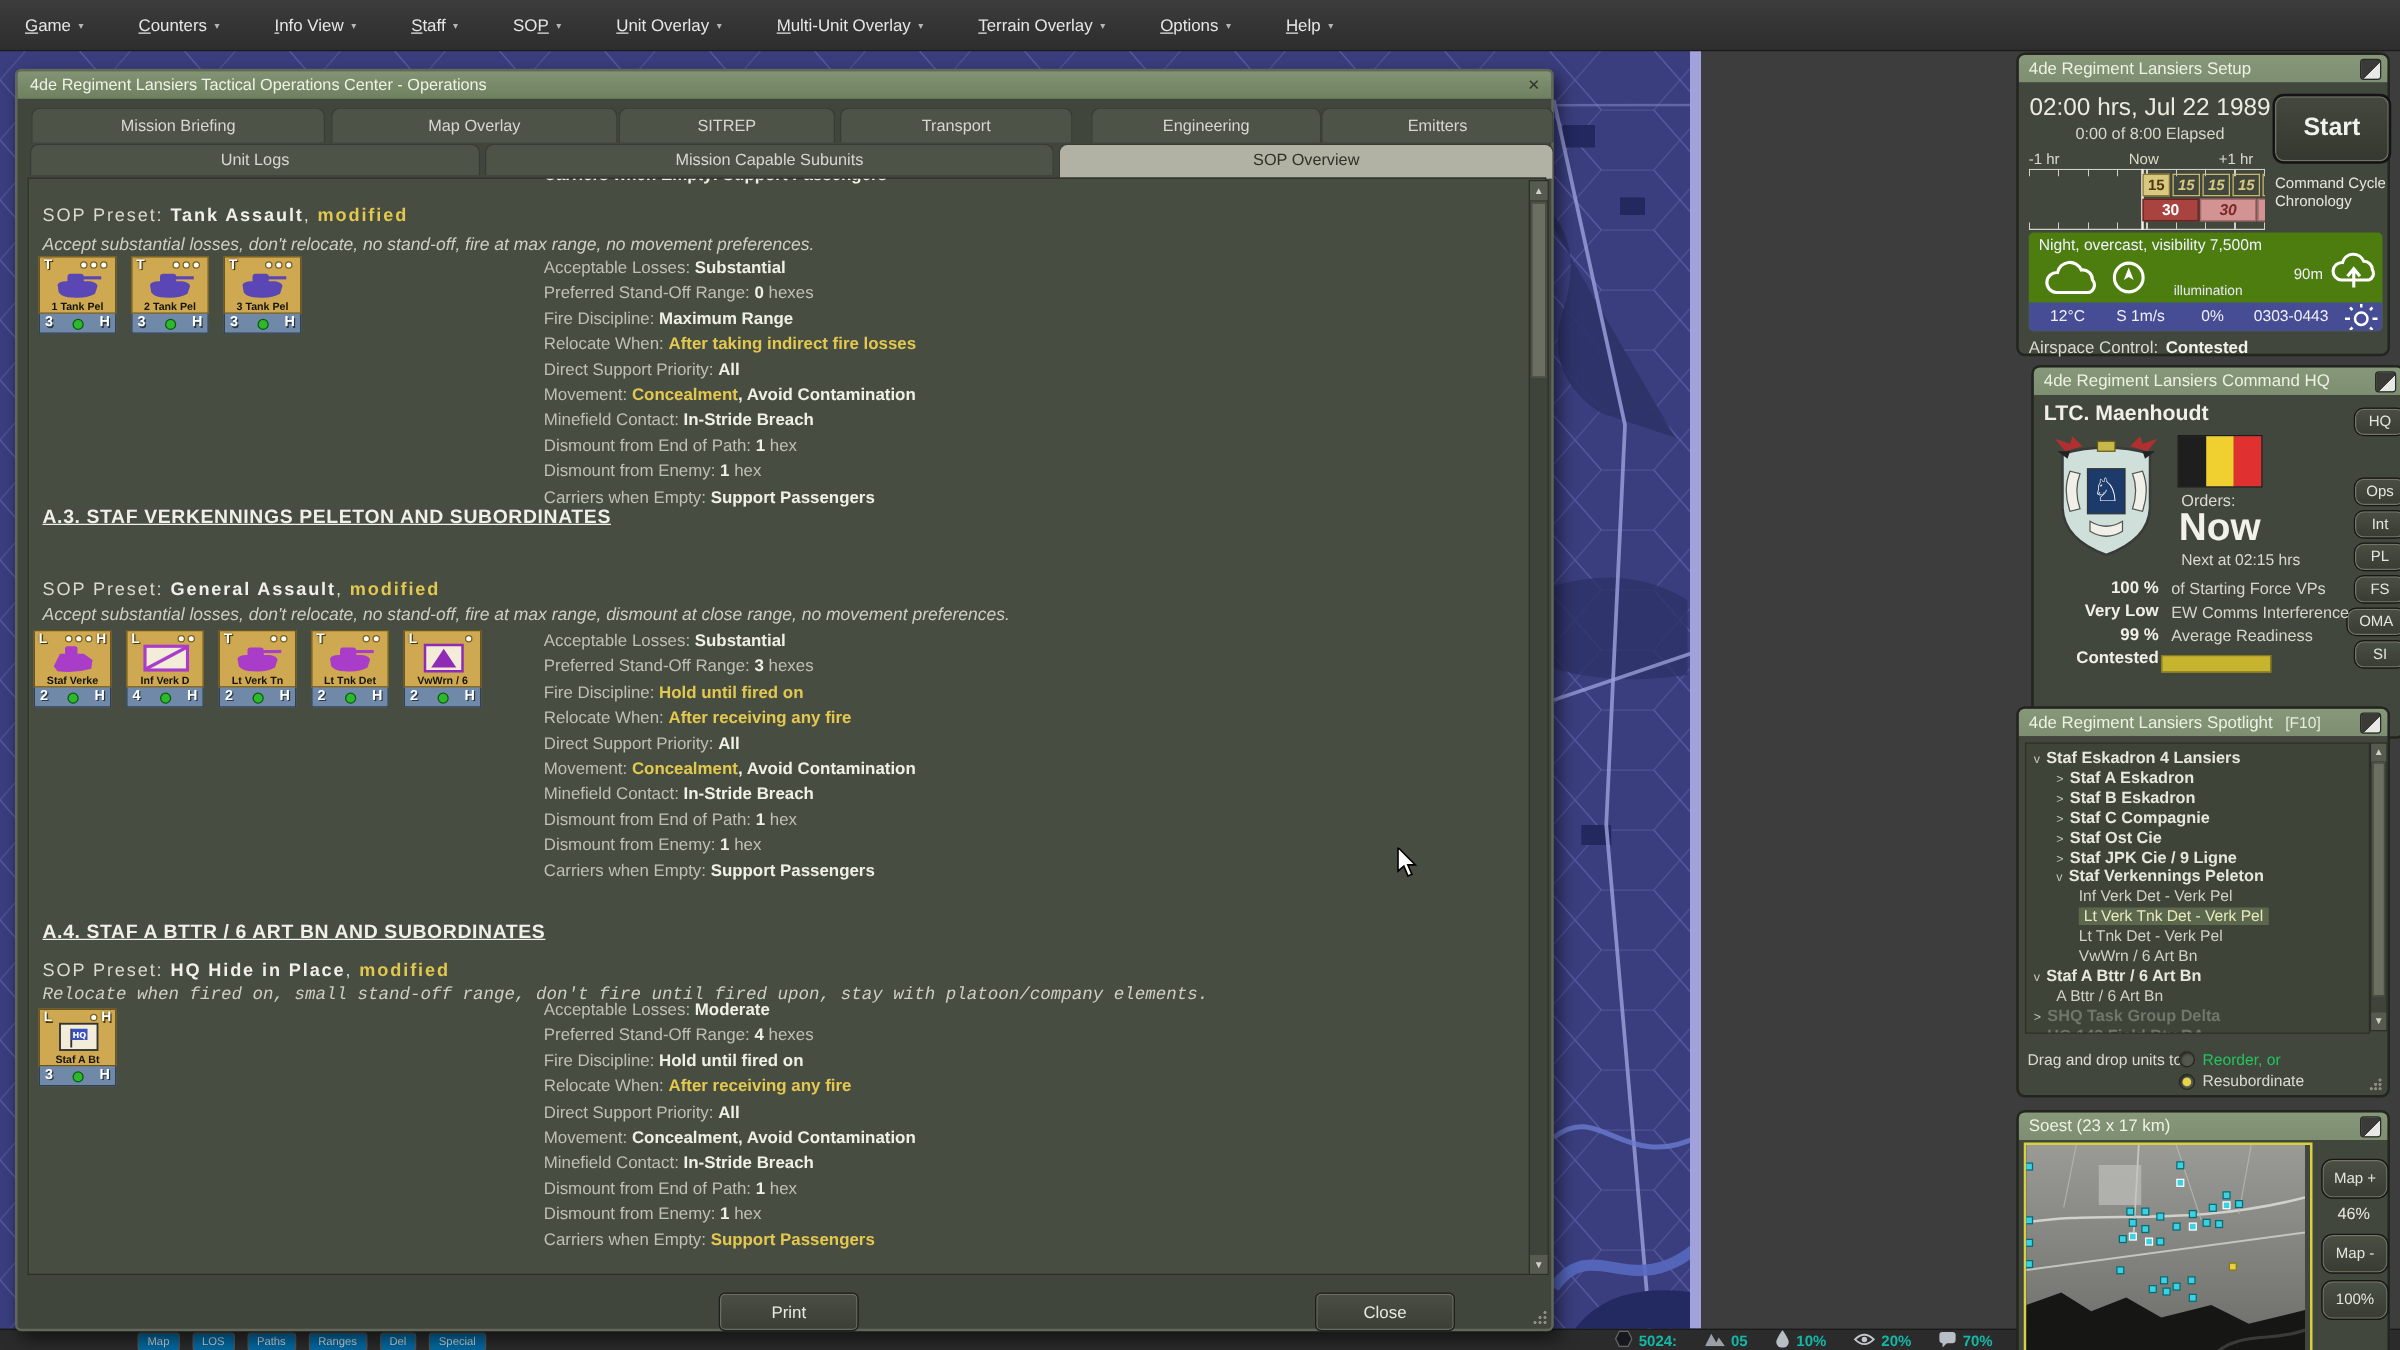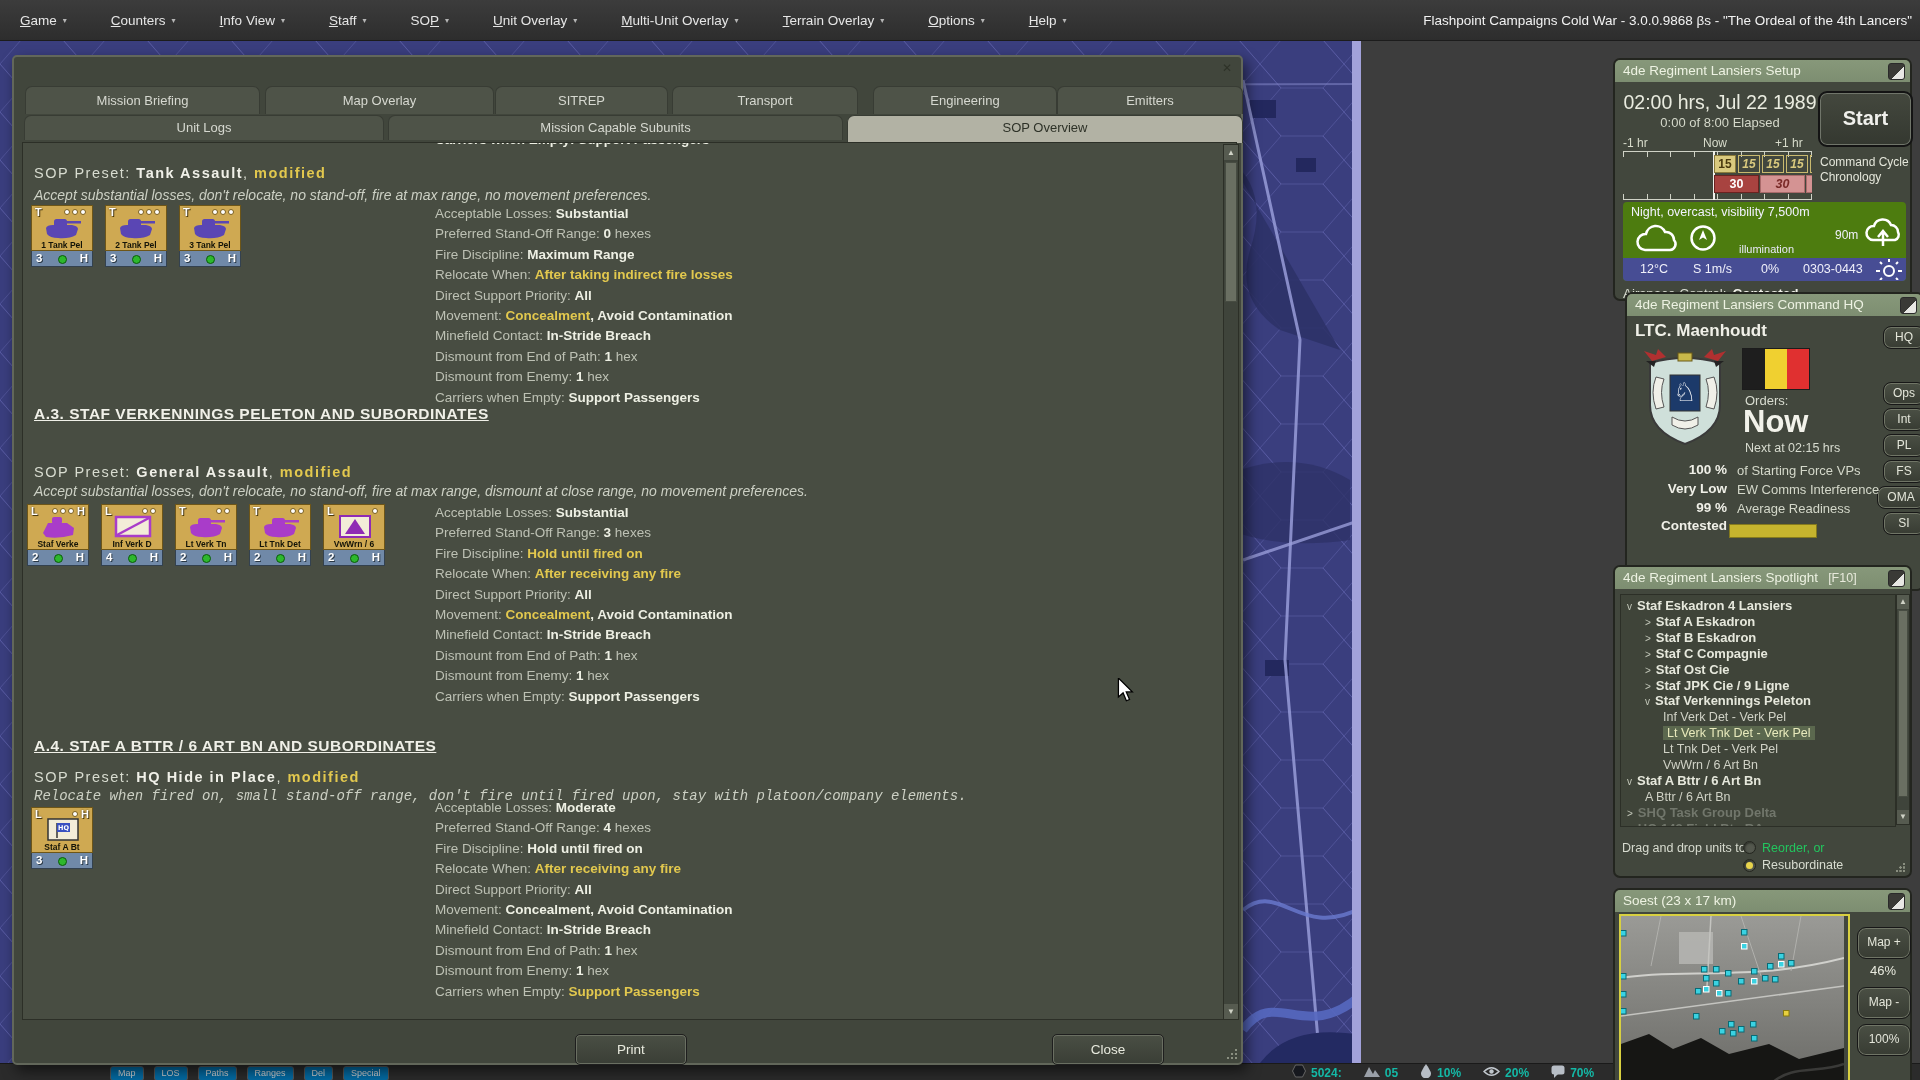--- a/index.html
+++ b/index.html
@@ -88,21 +88,21 @@
   .panel{position:absolute;left:1613px;width:299px;background:#42473d;border:2px solid #23251f;
     border-radius:7px;box-sizing:border-box;z-index:10;}
   .phead{height:22px;background:linear-gradient(#87987a,#72836200);background-color:#7d8e71;
     border-radius:5px 5px 0 0;color:#edf2e2;font-size:13.5px;line-height:22px;padding-left:8px;position:relative;}
   .picon{position:absolute;right:5px;top:3px;width:15px;height:15px;border:1px solid #2a2a2a;border-radius:3px;
     background:linear-gradient(315deg,#e8e8e4 42%,#3a3a36 42%);}
   .sm-btn{position:absolute;background:linear-gradient(#4a4f44,#383c33);border:1px solid #171717;
     box-shadow:inset 0 0 0 1px #707566;border-radius:8px;color:#e4e6da;font-size:12px;
     text-align:center;}
   
-  #p-setup{top:42px;height:243px;margin-top:16px;}
+  #p-setup{top:42px;height:243px;}
   #su-time{position:absolute;left:0px;top:31px;width:210px;text-align:center;color:#eaece0;font-size:19.5px;}
   #su-elapsed{position:absolute;left:0px;top:55px;width:210px;text-align:center;color:#d4d8ca;font-size:13px;}
   #su-start{position:absolute;left:203px;top:31px;width:91px;height:52px;border-radius:9px;
     background:linear-gradient(#44483e,#343830);border:2px solid #141414;box-shadow:inset 0 0 0 1px #70756a;
     color:#f0f0ec;font-size:20px;font-weight:bold;text-align:center;line-height:50px;}
   .tl-lab{position:absolute;color:#d8dccc;font-size:12px;top:76px;}
   #tl-wrap{position:absolute;left:8px;top:91px;width:189px;height:49px;overflow:hidden;}
   .rule{position:absolute;left:0;width:189px;height:6px;
     background:repeating-linear-gradient(90deg,#cfd2c6 0 1px,transparent 1px 23.5px);}
   .rule:before{content:"";position:absolute;left:0;right:0;height:1px;background:#cfd2c6;}
@@ -238,21 +238,20 @@
         </div>
         <div class="menu-item">
           <span><u>O</u>ptions</span>
           <span class="menu-caret">▾</span>
         </div>
         <div class="menu-item">
           <span><u>H</u>elp</span>
           <span class="menu-caret">▾</span>
         </div>
       </div>
-    <div id="app-title">Flashpoint Campaigns Cold War - 3.0.0.9868 βs - "The Ordeal of the 4th Lancers"</div>
   </div>
 
   <div id="bottombar">
     <div id="sb-left">
         <div class="sb-btn">Map</div>
         <div class="sb-btn">LOS</div>
         <div class="sb-btn">Paths</div>
         <div class="sb-btn">Ranges</div>
         <div class="sb-btn">Del</div>
         <div class="sb-btn">Special</div>
@@ -287,20 +286,21 @@
           <span><svg width="14" height="13" viewBox="0 0 14 13">
               <rect x="0.5" y="0.5" width="13" height="9" rx="2.5" fill="#b8bec6"></rect>
               <polygon points="3,9 3,13 7,9" fill="#b8bec6"></polygon>
             </svg></span>
           <span>70%</span>
         </div>
       </div>
   </div>
 
   <div id="dialog">
+    <div id="dlg-title">4de Regiment Lansiers Tactical Operations Center - Operations</div>
     <div id="dlg-close">✕</div>
     <div id="tabs-r1">
         <div class="tab" style="left: 11px; top: 29px; width: 233px; height: 27px; line-height: 27px;">Mission Briefing</div>
         <div class="tab" style="left: 251px; top: 29px; width: 227px; height: 27px; line-height: 27px;">Map Overlay</div>
         <div class="tab" style="left: 481px; top: 29px; width: 171px; height: 27px; line-height: 27px;">SITREP</div>
         <div class="tab" style="left: 658px; top: 29px; width: 184px; height: 27px; line-height: 27px;">Transport</div>
         <div class="tab" style="left: 859px; top: 29px; width: 182px; height: 27px; line-height: 27px;">Engineering</div>
         <div class="tab" style="left: 1043px; top: 29px; width: 184px; height: 27px; line-height: 27px;">Emitters</div>
       </div>
     <div id="tabs-r2">

